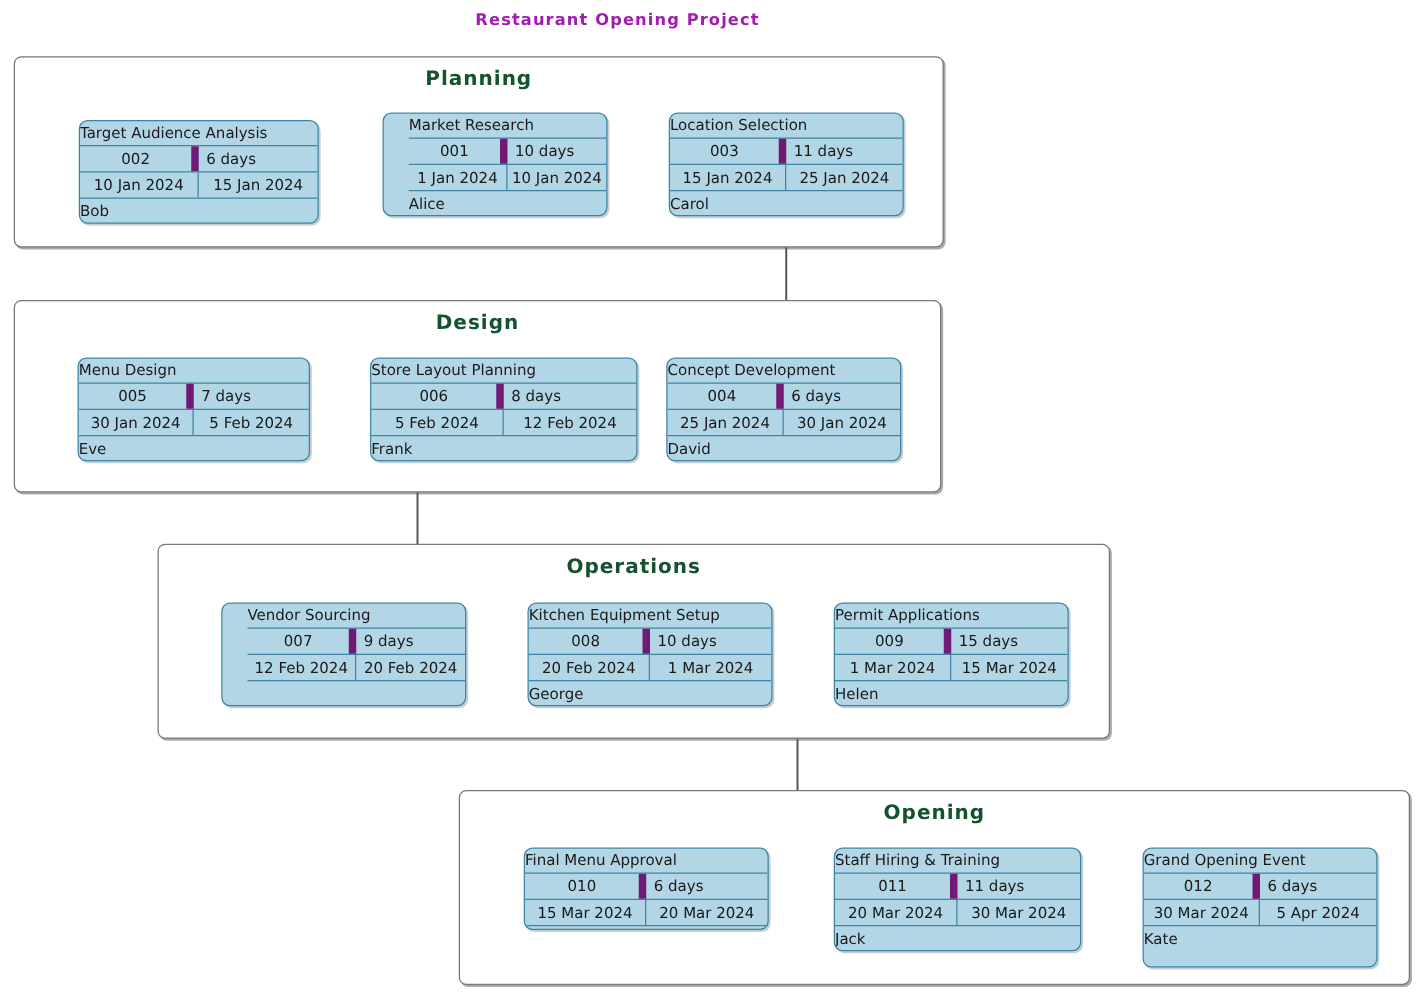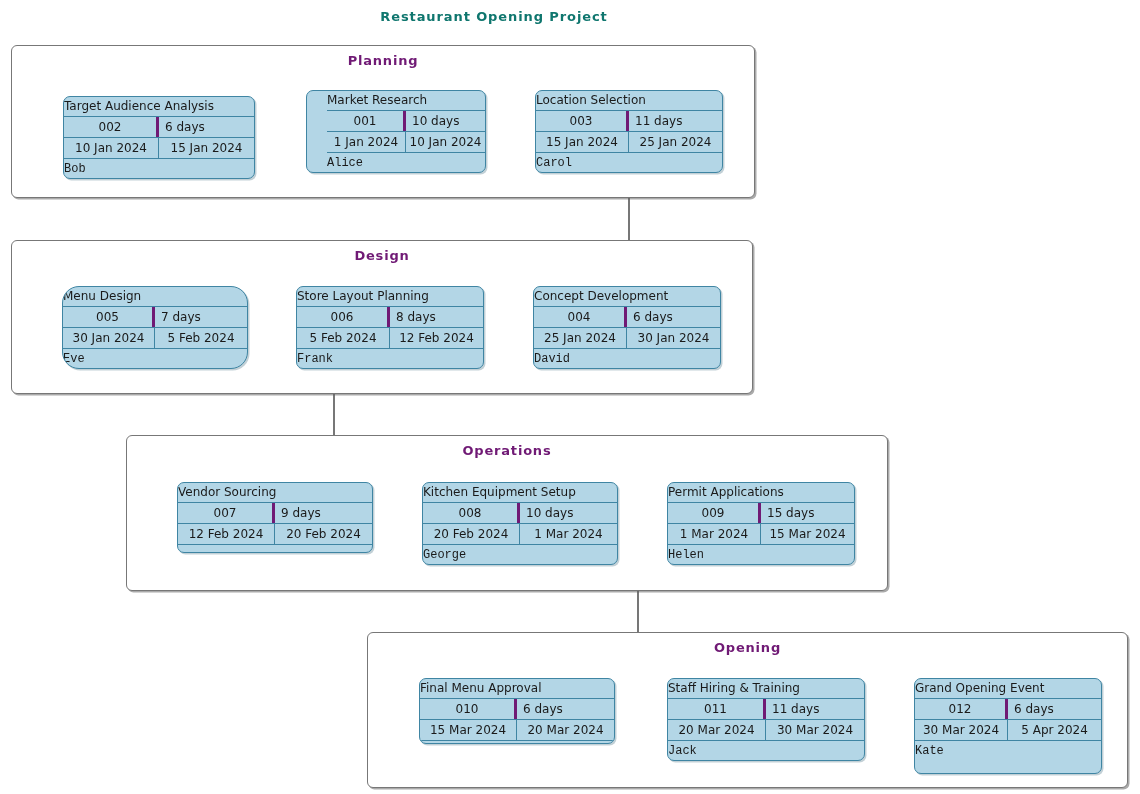--- a/index.html
+++ b/index.html
@@ -22,43 +22,43 @@
   
   .project-title {
     position: absolute;
     left: 0;
     top: 9px;
     width: 988px;
     text-align: center;
     font-size: 13px;
     font-weight: bold;
     letter-spacing: 0.9px;
-    color: #0f766e;
+    color: #a21caf;
     white-space: nowrap;
   }
 
   
   .group-box {
     position: absolute;
     box-sizing: border-box;
     border: 1px solid #777777;
     border-radius: 6px;
     background: #ffffff;
     box-shadow: 1.5px 1.5px 0 rgba(100,100,100,0.55);
   }
   .group-label {
     position: absolute;
     left: 0;
     top: 7px;
     width: 100%;
     text-align: center;
-    font-size: 13px;
+    font-size: 16px;
     font-weight: bold;
     letter-spacing: 0.8px;
-    color: #701a75;
+    color: #14532d;
     white-space: nowrap;
   }
 
   
   .task-card {
     position: absolute;
     box-sizing: border-box;
     border: 1px solid #3f85a3;
     border-radius: 7px;
     background: #b3d6e6;
@@ -87,21 +87,21 @@
   .tc-mid > div {
     line-height: 20px;
     font-size: 12px;
     box-sizing: border-box;
     white-space: nowrap;
     overflow: hidden;
   }
   .tc-id {
     width: 50%;
     text-align: center;
-    border-right: 3px solid #701a75;
+    border-right: 6px solid #701a75;
   }
   .tc-dur {
     width: 50%;
     text-align: left;
     padding-left: 6px;
   }
   .tc-start {
     width: 50%;
     text-align: center;
     border-right: 1px solid #3f85a3;
@@ -110,21 +110,20 @@
     width: 50%;
     text-align: center;
   }
   .tc-owner {
     height: 21px;
     line-height: 20px;
     text-align: center;
     font-size: 12px;
     white-space: nowrap;
     overflow: hidden;
-    font-family: Liberation Mono, monospace;
   }
 
   
   .connector-layer {
     position: absolute;
     left: 0;
     top: 0;
     width: 1140px;
     height: 794px;
     pointer-events: none;
@@ -228,34 +227,34 @@
       <div class="tc-start">15 Jan 2024</div>
       <div class="tc-end">25 Jan 2024</div>
     </div>
     <div class="tc-row tc-owner">Carol</div>
   </div>
 
   <div class="group-box" style="left:11px; top:240px; width:742px; height:154px;">
     <div class="group-label">Design</div>
   </div>
 
-  <div class="task-card" style="left:62px; top:286px; width:186px; height:83px;border-radius:17px;">
+  <div class="task-card" style="left:62px; top:286px; width:186px; height:83px;">
     <div class="tc-row tc-name">Menu Design</div>
     <div class="tc-row tc-mid">
       <div class="tc-id">005</div>
       <div class="tc-dur">7 days</div>
     </div>
     <div class="tc-row tc-mid">
       <div class="tc-start">30 Jan 2024</div>
       <div class="tc-end">5 Feb 2024</div>
     </div>
     <div class="tc-row tc-owner">Eve</div>
   </div>
 
-  <div class="task-card" style="left:296px; top:286px; width:188px; height:83px;">
+  <div class="task-card" style="left:296px; top:286px; width:214px; height:83px;">
     <div class="tc-row tc-name">Store Layout Planning</div>
     <div class="tc-row tc-mid">
       <div class="tc-id">006</div>
       <div class="tc-dur">8 days</div>
     </div>
     <div class="tc-row tc-mid">
       <div class="tc-start">5 Feb 2024</div>
       <div class="tc-end">12 Feb 2024</div>
     </div>
     <div class="tc-row tc-owner">Frank</div>
@@ -271,21 +270,21 @@
       <div class="tc-start">25 Jan 2024</div>
       <div class="tc-end">30 Jan 2024</div>
     </div>
     <div class="tc-row tc-owner">David</div>
   </div>
 
   <div class="group-box" style="left:126px; top:435px; width:762px; height:156px;">
     <div class="group-label">Operations</div>
   </div>
 
-  <div class="task-card" style="left:177px; top:482px; width:196px; height:71px;">
+  <div class="task-card" style="left:177px; top:482px; width:196px; height:83px;padding-left:20px;">
     <div class="tc-row tc-name">Vendor Sourcing</div>
     <div class="tc-row tc-mid">
       <div class="tc-id">007</div>
       <div class="tc-dur">9 days</div>
     </div>
     <div class="tc-row tc-mid">
       <div class="tc-start">12 Feb 2024</div>
       <div class="tc-end">20 Feb 2024</div>
     </div>
   </div>

